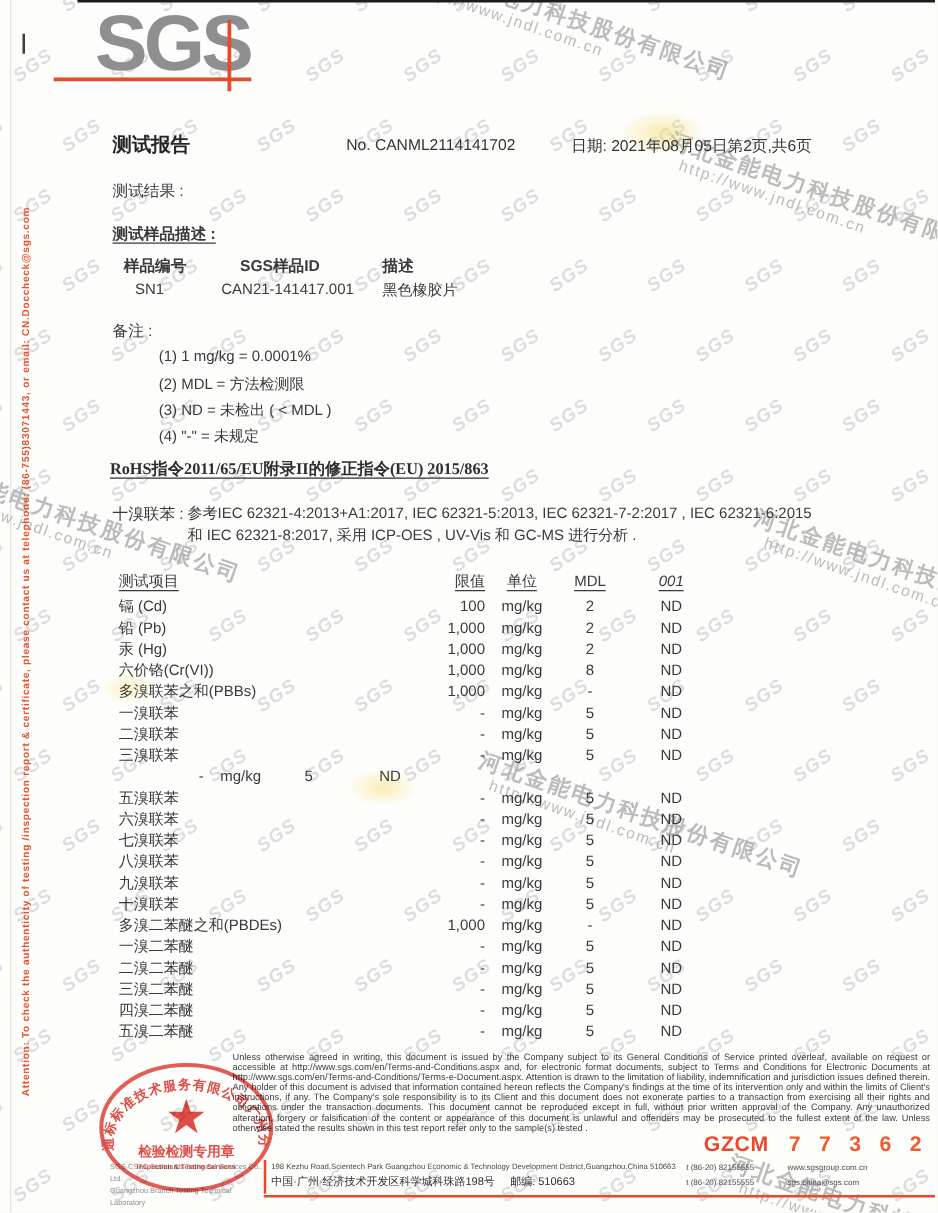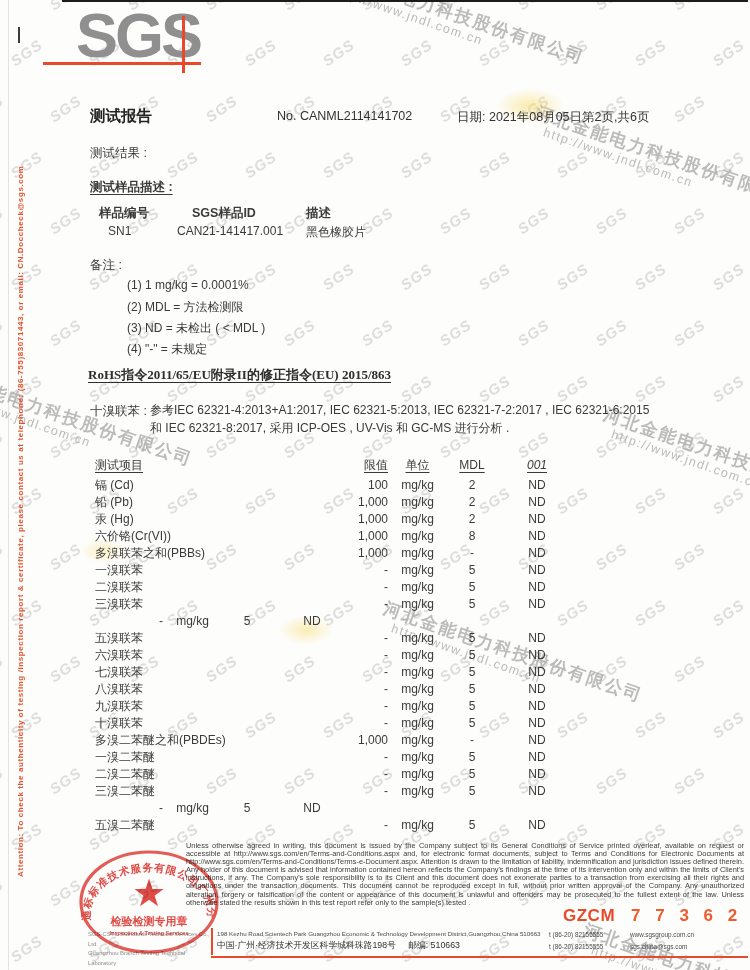--- a/index.html
+++ b/index.html
@@ -490,20 +490,21 @@
           <div class="c-result">ND</div>
         </div>
         <div class="rt-row">
           <div class="c-item">三溴二苯醚</div>
           <div class="c-limit">-</div>
           <div class="c-unit">mg/kg</div>
           <div class="c-mdl">5</div>
           <div class="c-result">ND</div>
         </div>
         <div class="rt-row">
+          <div class="c-item">四溴二苯醚</div>
           <div class="c-limit">-</div>
           <div class="c-unit">mg/kg</div>
           <div class="c-mdl">5</div>
           <div class="c-result">ND</div>
         </div>
         <div class="rt-row">
           <div class="c-item">五溴二苯醚</div>
           <div class="c-limit">-</div>
           <div class="c-unit">mg/kg</div>
           <div class="c-mdl">5</div>

